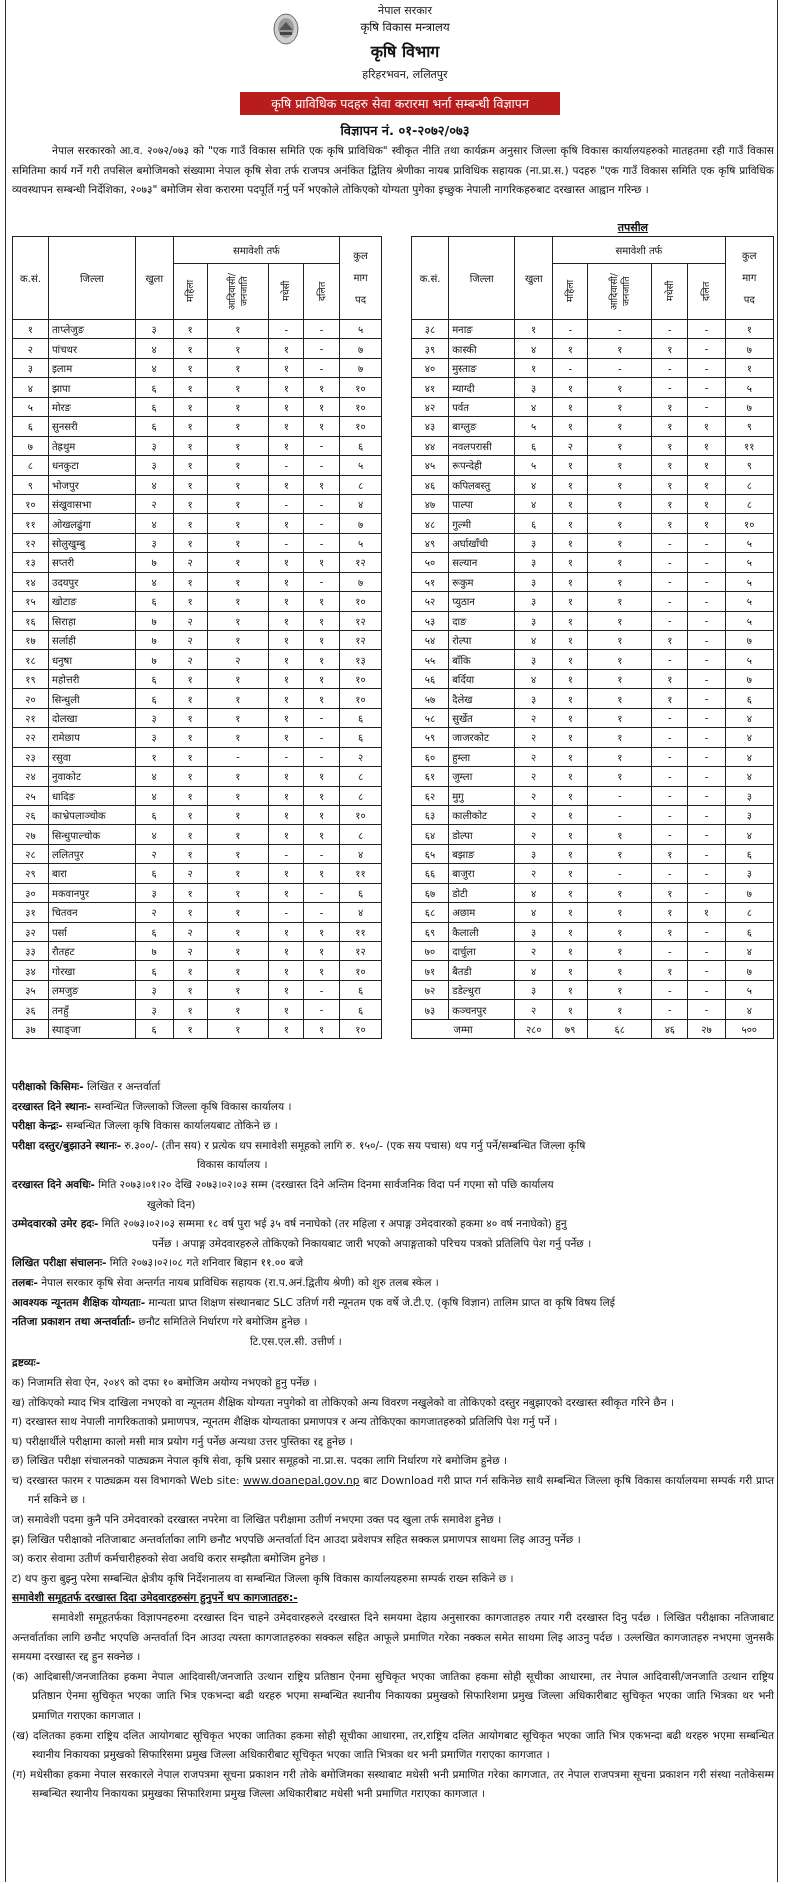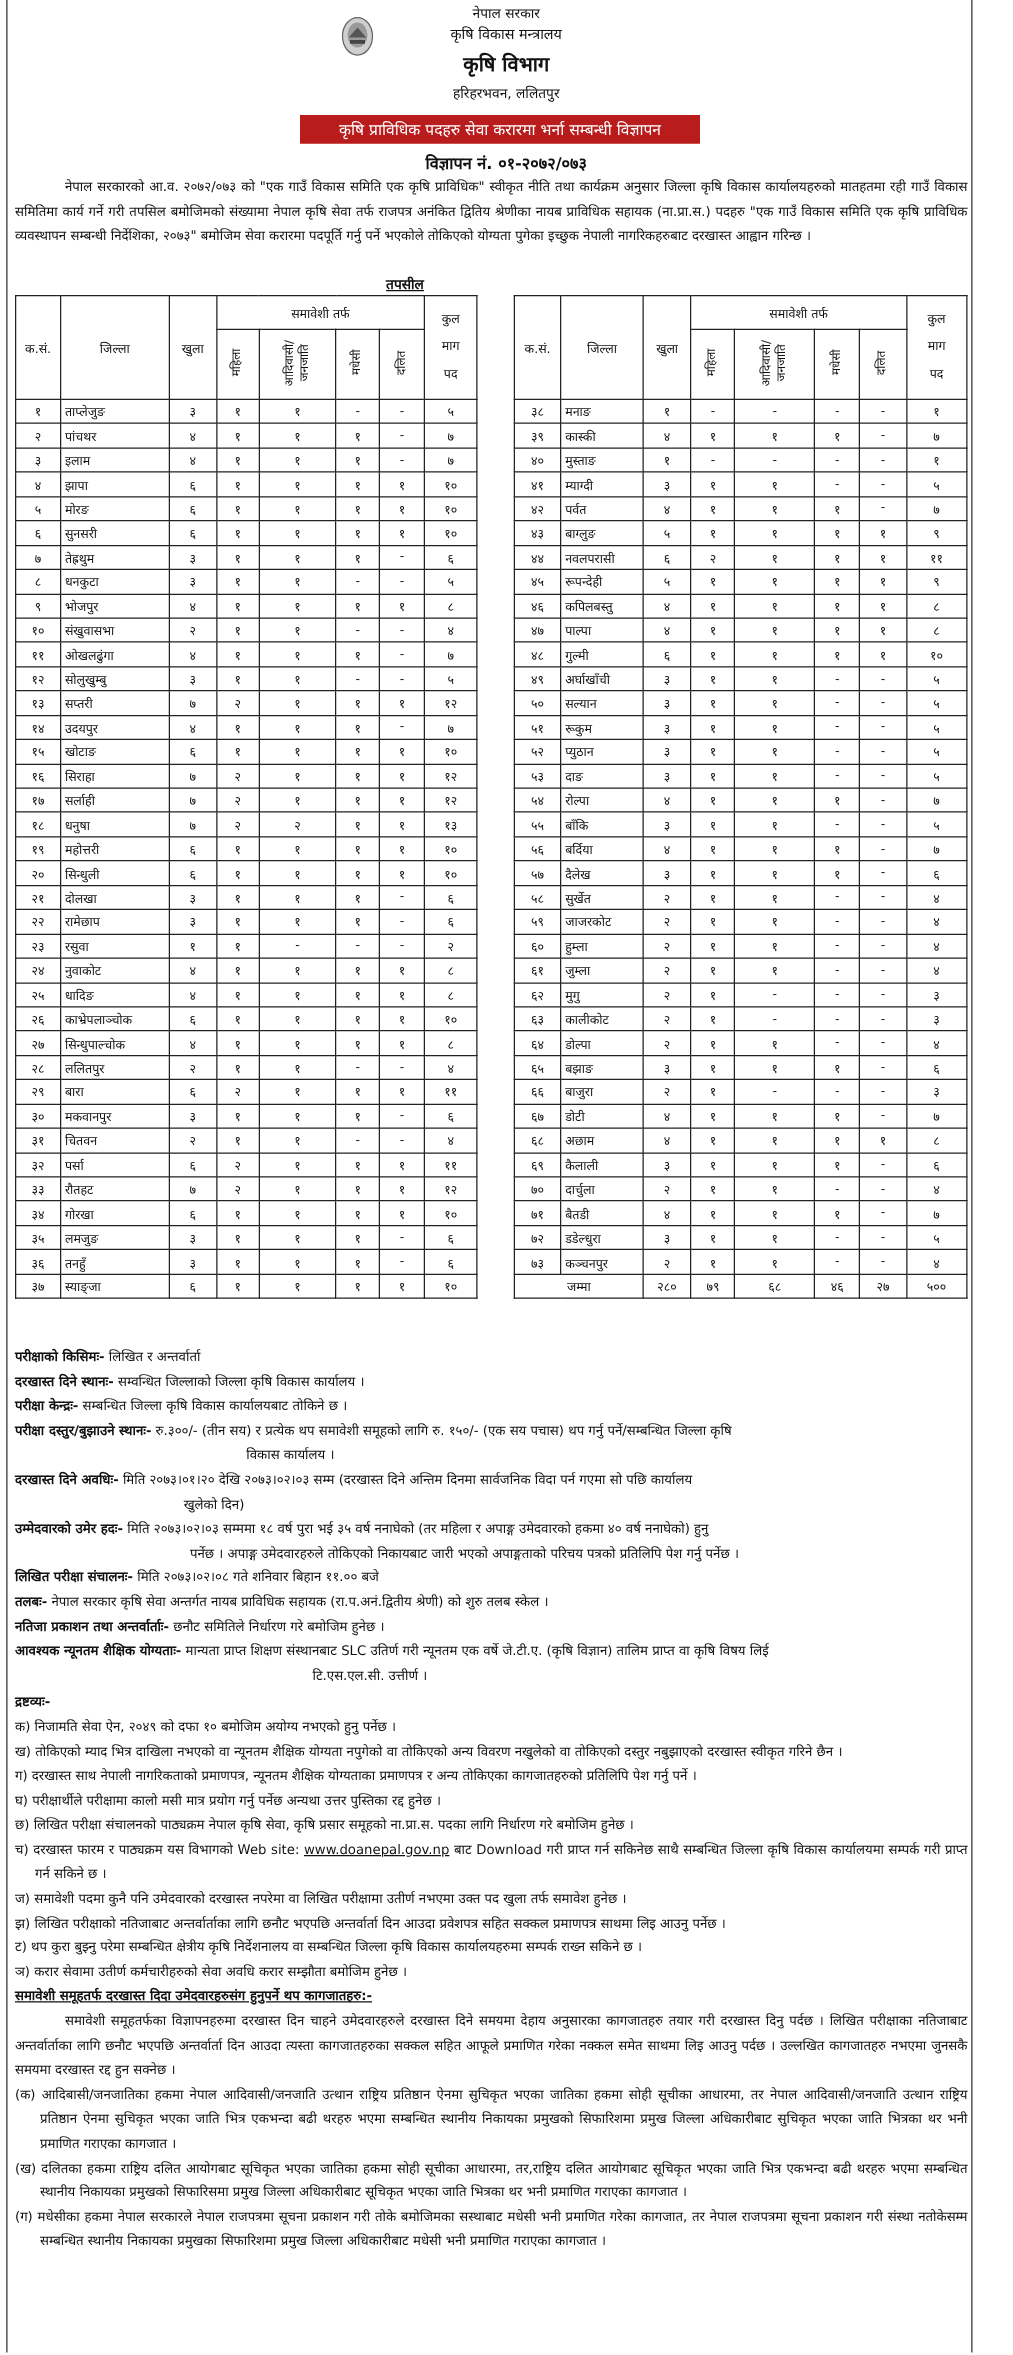--- a/index.html
+++ b/index.html
@@ -15,21 +15,21 @@
   .h3 { top: 40px; font-size: 16px; font-weight: bold; }
   .h4 { top: 66px; font-size: 11px; }
   .emblem { position: absolute; left: 272px; top: 12px; width: 28px; height: 34px; }
   .banner {
     position: absolute; left: 240px; top: 92px; width: 320px; height: 23px;
     background: #b91c1c; color: #fff; font-size: 12.5px; text-align: center; line-height: 23px;
   }
   .adno { position: absolute; left: 0; top: 121px; width: 810px; text-align: center; font-size: 13px; font-weight: bold; }
   .intro { position: absolute; left: 12px; top: 141px; width: 762px; font-size: 10.6px; line-height: 19.5px; text-align: justify; }
   .intro .ind { display: inline-block; width: 40px; }
-  .tapsil { position: absolute; left: 0; width: 648px; top: 219px; text-align: center; font-size: 11px; font-weight: bold; text-decoration: underline; }
+  .tapsil { position: absolute; left: 0; width: 648px; top: 219px; text-align: right; font-size: 11px; font-weight: bold; text-decoration: underline; }
 
   table.dt { position: absolute; border-collapse: collapse; font-size: 10px; }
   table.dt td, table.dt th { border: 1.3px solid #222; text-align: center; padding: 0; font-weight: normal; }
   table.dt th { height: 20px; }
   table.dt td { height: 19.45px; }
   table.dt td.nm { text-align: left; padding-left: 3px; }
   .vt { writing-mode: vertical-rl; transform: rotate(180deg); font-size: 9.5px; display: inline-block; height: 50px; line-height: 12px; }
   #tblL { left: 12px; top: 236px; width: 370px; }
   #tblR { left: 411px; top: 236px; width: 363px; }
 
@@ -874,32 +874,32 @@
   <div class="row"><b>दरखास्त दिने स्थानः-</b><span> सम्वन्धित जिल्लाको जिल्ला कृषि विकास कार्यालय ।</span></div>
   <div class="row"><b>परीक्षा केन्द्रः-</b><span> सम्बन्धित जिल्ला कृषि विकास कार्यालयबाट तोकिने छ ।</span></div>
   <div class="row"><b>परीक्षा दस्तुर/बुझाउने स्थानः-</b><span> रु.३००/- (तीन सय) र प्रत्येक थप समावेशी समूहको लागि रु. १५०/-  (एक सय पचास) थप गर्नु पर्ने/सम्बन्धित जिल्ला कृषि</span></div>
   <div class="row hang">विकास कार्यालय ।</div>
   <div class="row"><b>दरखास्त दिने अवधिः-</b><span> मिति २०७३।०१।२० देखि २०७३।०२।०३  सम्म (दरखास्त दिने अन्तिम दिनमा सार्वजनिक विदा पर्न गएमा सो पछि कार्यालय</span></div>
   <div class="row hang3">खुलेको दिन)</div>
   <div class="row"><b>उम्मेदवारको उमेर हदः-</b><span> मिति २०७३।०२।०३ सम्ममा १८ वर्ष पुरा भई ३५ वर्ष ननाघेको (तर महिला र अपाङ्ग उमेदवारको हकमा ४० वर्ष ननाघेको) हुनु</span></div>
   <div class="row hang2">पर्नेछ । अपाङ्ग उमेदवारहरुले तोकिएको निकायबाट जारी भएको अपाङ्गताको परिचय पत्रको प्रतिलिपि पेश गर्नु पर्नेछ ।</div>
   <div class="row"><b>लिखित परीक्षा संचालनः-</b><span> मिति २०७३।०२।०८ गते शनिवार बिहान ११.०० बजे</span></div>
   <div class="row"><b>तलबः-</b><span> नेपाल सरकार कृषि सेवा अन्तर्गत नायब प्राविधिक सहायक (रा.प.अनं.द्वितीय श्रेणी) को शुरु तलब स्केल ।</span></div>
+  <div class="row"><b>आवश्यक न्यूनतम शैक्षिक योग्यताः-</b><span> मान्यता प्राप्त शिक्षण संस्थानबाट SLC उतिर्ण गरी न्यूनतम एक वर्षे जे.टी.ए. (कृषि विज्ञान) तालिम प्राप्त वा कृषि विषय लिई</span></div>
   <div class="row"><b>नतिजा प्रकाशन तथा अन्तर्वार्ताः-</b><span> छनौट समितिले निर्धारण गरे बमोजिम हुनेछ ।</span></div>
-  <div class="row"><b>आवश्यक न्यूनतम शैक्षिक योग्यताः-</b><span> मान्यता प्राप्त शिक्षण संस्थानबाट SLC उतिर्ण गरी न्यूनतम एक वर्षे जे.टी.ए. (कृषि विज्ञान) तालिम प्राप्त वा कृषि विषय लिई</span></div>
   <div class="row hang4">टि.एस.एल.सी. उत्तीर्ण ।</div>
   <div class="row" style="margin-top:2px"><b>द्रष्टव्यः-</b></div>
   <div class="row note">क) निजामति सेवा ऐन, २०४९ को दफा १० बमोजिम अयोग्य नभएको हुनु पर्नेछ ।</div>
   <div class="row note">ख) तोकिएको म्याद भित्र दाखिला नभएको वा न्यूनतम शैक्षिक योग्यता नपुगेको वा तोकिएको अन्य विवरण नखुलेको वा तोकिएको दस्तुर नबुझाएको दरखास्त स्वीकृत गरिने छैन ।</div>
   <div class="row note">ग) दरखास्त साथ नेपाली नागरिकताको प्रमाणपत्र, न्यूनतम शैक्षिक योग्यताका प्रमाणपत्र र अन्य तोकिएका कागजातहरुको प्रतिलिपि पेश गर्नु पर्ने ।</div>
   <div class="row note">घ) परीक्षार्थीले परीक्षामा कालो मसी मात्र प्रयोग गर्नु पर्नेछ अन्यथा उत्तर पुस्तिका रद्द हुनेछ ।</div>
   <div class="row note">छ) लिखित परीक्षा संचालनको पाठ्यक्रम नेपाल कृषि सेवा, कृषि प्रसार समूहको ना.प्रा.स. पदका लागि निर्धारण गरे बमोजिम हुनेछ ।</div>
   <div class="row note"><span>च) दरखास्त फारम र पाठ्यक्रम यस विभागको Web site: </span><a class="link">www.doanepal.gov.np</a><span> बाट Download  गरी प्राप्त गर्न सकिनेछ साथै सम्बन्धित जिल्ला कृषि विकास कार्यालयमा सम्पर्क गरी प्राप्त गर्न सकिने छ ।</span></div>
   <div class="row note">ज) समावेशी पदमा कुनै पनि उमेदवारको दरखास्त नपरेमा वा लिखित परीक्षामा उतीर्ण नभएमा उक्त पद खुला तर्फ समावेश हुनेछ ।</div>
   <div class="row note">झ) लिखित परीक्षाको नतिजाबाट अन्तर्वार्ताका लागि छनौट भएपछि अन्तर्वार्ता दिन आउदा प्रवेशपत्र सहित सक्कल प्रमाणपत्र साथमा लिइ आउनु पर्नेछ ।</div>
+  <div class="row note">ञ) करार सेवामा उतीर्ण कर्मचारीहरुको सेवा अवधि करार सम्झौता बमोजिम हुनेछ ।</div>
   <div class="row note">ट) थप कुरा बुझ्नु परेमा सम्बन्धित क्षेत्रीय कृषि निर्देशनालय वा सम्बन्धित जिल्ला कृषि विकास कार्यालयहरुमा सम्पर्क राख्न सकिने छ ।</div>
-  <div class="row note">ञ) करार सेवामा उतीर्ण कर्मचारीहरुको सेवा अवधि करार सम्झौता बमोजिम हुनेछ ।</div>
   <div class="row"><b class="u">समावेशी समूहतर्फ दरखास्त दिदा उमेदवारहरुसंग हुनुपर्ने थप कागजातहरु:-</b></div>
   <div class="row just" style="text-indent:40px">समावेशी समूहतर्फका विज्ञापनहरुमा दरखास्त दिन चाहने उमेदवारहरुले दरखास्त दिने समयमा देहाय अनुसारका कागजातहरु तयार गरी दरखास्त दिनु पर्दछ । लिखित परीक्षाका नतिजाबाट अन्तर्वार्ताका लागि छनौट भएपछि अन्तर्वार्ता दिन आउदा त्यस्ता कागजातहरुका सक्कल सहित आफूले प्रमाणित गरेका नक्कल समेत साथमा लिइ आउनु पर्दछ । उल्लखित कागजातहरु नभएमा जुनसकै समयमा दरखास्त रद्द हुन सक्नेछ ।</div>
   <div class="row note" style="padding-left:20px;text-indent:-20px">(क) आदिबासी/जनजातिका हकमा नेपाल आदिवासी/जनजाति उत्थान राष्ट्रिय प्रतिष्ठान ऐनमा सुचिकृत भएका जातिका हकमा सोही सूचीका आधारमा, तर नेपाल आदिवासी/जनजाति उत्थान राष्ट्रिय प्रतिष्ठान ऐनमा सुचिकृत भएका जाति भित्र एकभन्दा बढी थरहरु भएमा सम्बन्धित स्थानीय निकायका प्रमुखको सिफारिशमा प्रमुख जिल्ला अधिकारीबाट सुचिकृत भएका जाति भित्रका थर भनी प्रमाणित गराएका कागजात ।</div>
   <div class="row note" style="padding-left:20px;text-indent:-20px">(ख) दलितका हकमा राष्ट्रिय दलित आयोगबाट सूचिकृत भएका जातिका हकमा सोही सूचीका आधारमा,  तर,राष्ट्रिय दलित आयोगबाट सूचिकृत भएका जाति भित्र एकभन्दा बढी थरहरु भएमा सम्बन्धित स्थानीय निकायका प्रमुखको सिफारिसमा प्रमुख जिल्ला अधिकारीबाट सूचिकृत भएका जाति भित्रका थर भनी प्रमाणित गराएका कागजात ।</div>
   <div class="row note" style="padding-left:20px;text-indent:-20px">(ग) मधेसीका हकमा नेपाल सरकारले नेपाल राजपत्रमा सूचना प्रकाशन गरी तोके बमोजिमका सस्थाबाट मधेसी भनी प्रमाणित गरेका कागजात, तर नेपाल राजपत्रमा सूचना प्रकाशन गरी संस्था नतोकेसम्म सम्बन्धित स्थानीय निकायका प्रमुखका सिफारिशमा प्रमुख जिल्ला अधिकारीबाट मधेसी भनी प्रमाणित गराएका कागजात ।</div>
 </div>
 
 </body></html>

